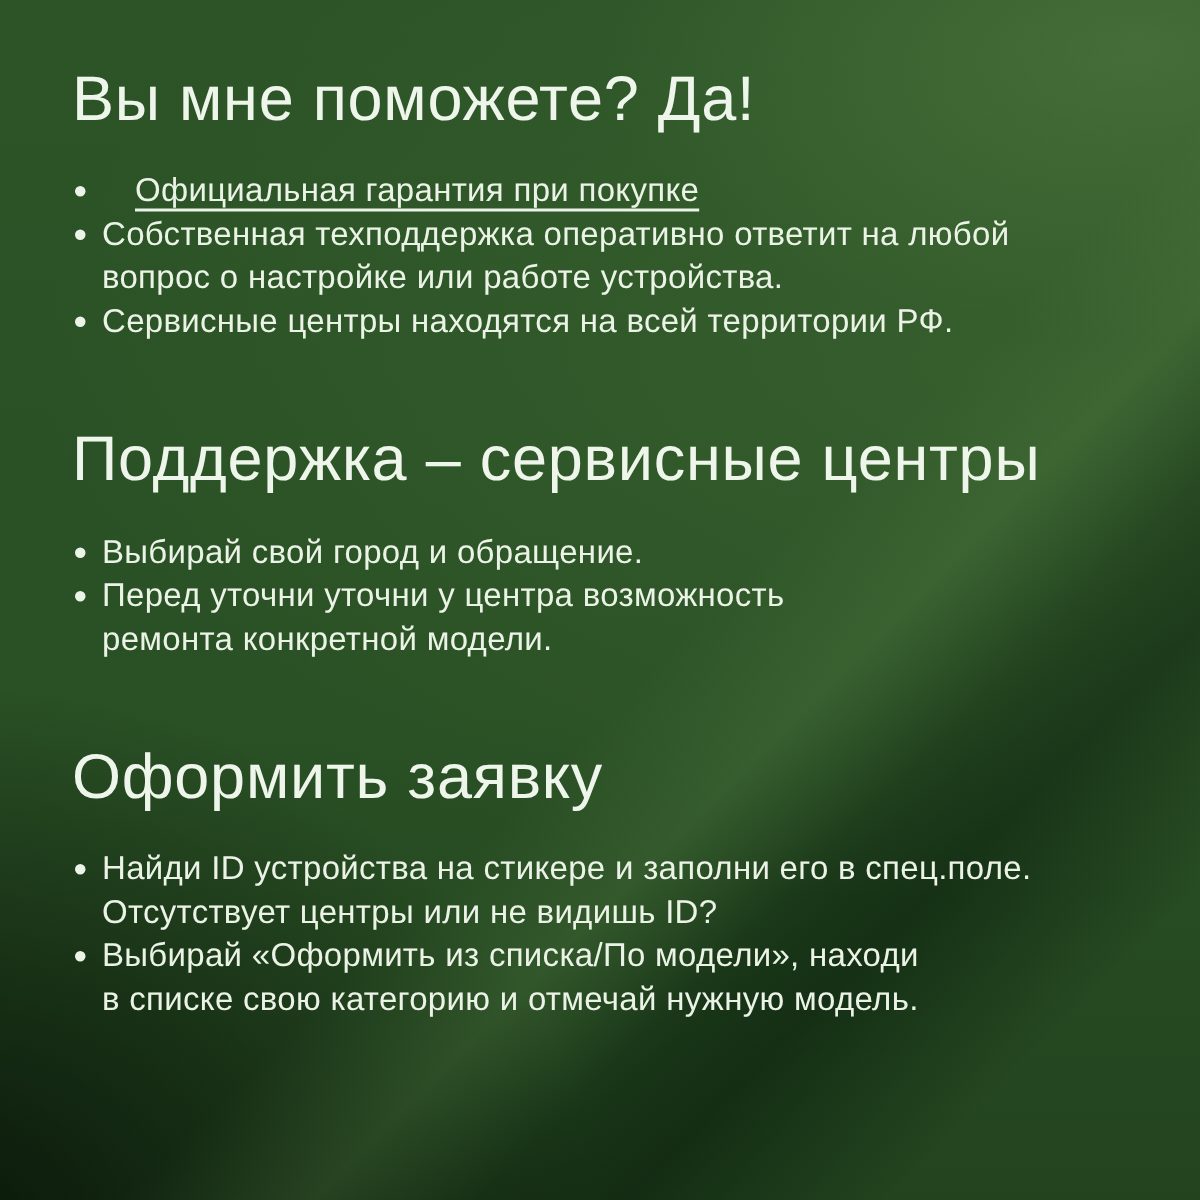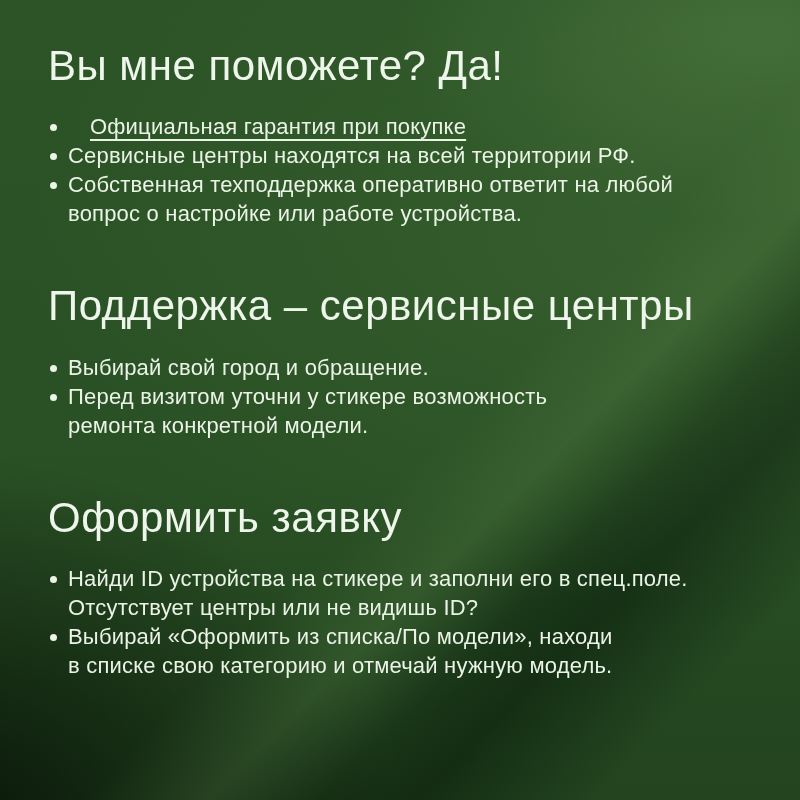--- a/index.html
+++ b/index.html
@@ -97,46 +97,46 @@
       <ul class="bullets">
         <li class="bullet">
           <span class="dot"></span>
           <span class="bullet-text underlined">
             <span class="line">Официальная гарантия при покупке</span>
           </span>
         </li>
         <li class="bullet">
           <span class="dot"></span>
           <span class="bullet-text">
-            <span class="line">Сервисные центры находятся на всей территории РФ.</span>
+            <span class="line">Собственная техподдержка оперативно ответит на любой</span>
+            <span class="line">вопрос о настройке или работе устройства.</span>
           </span>
         </li>
         <li class="bullet">
           <span class="dot"></span>
           <span class="bullet-text">
-            <span class="line">Собственная техподдержка оперативно ответит на любой</span>
-            <span class="line">вопрос о настройке или работе устройства.</span>
+            <span class="line">Сервисные центры находятся на всей территории РФ.</span>
           </span>
         </li>
       </ul>
     </div>
 
     <div class="section">
       <h1 class="section-title">Поддержка – сервисные центры</h1>
       <ul class="bullets">
         <li class="bullet">
           <span class="dot"></span>
           <span class="bullet-text">
             <span class="line">Выбирай свой город и обращение.</span>
           </span>
         </li>
         <li class="bullet">
           <span class="dot"></span>
           <span class="bullet-text">
-            <span class="line">Перед визитом уточни у стикере возможность</span>
+            <span class="line">Перед уточни уточни у центра возможность</span>
             <span class="line">ремонта конкретной модели.</span>
           </span>
         </li>
       </ul>
     </div>
 
     <div class="section">
       <h1 class="section-title">Оформить заявку</h1>
       <ul class="bullets">
         <li class="bullet">

